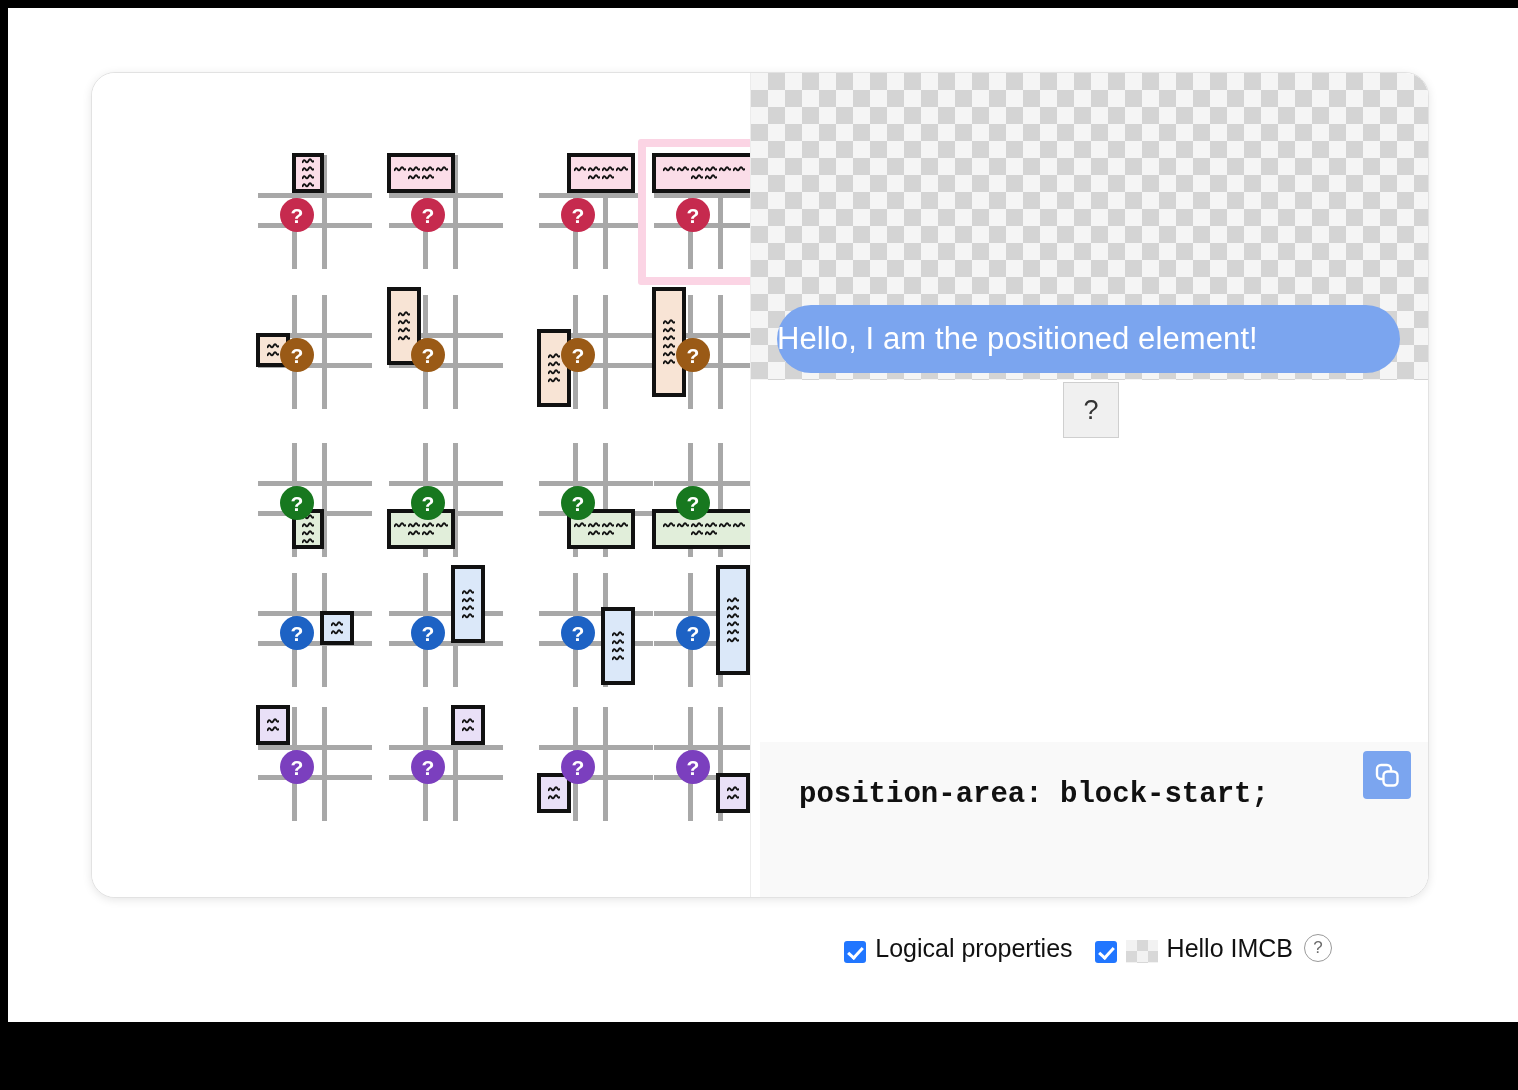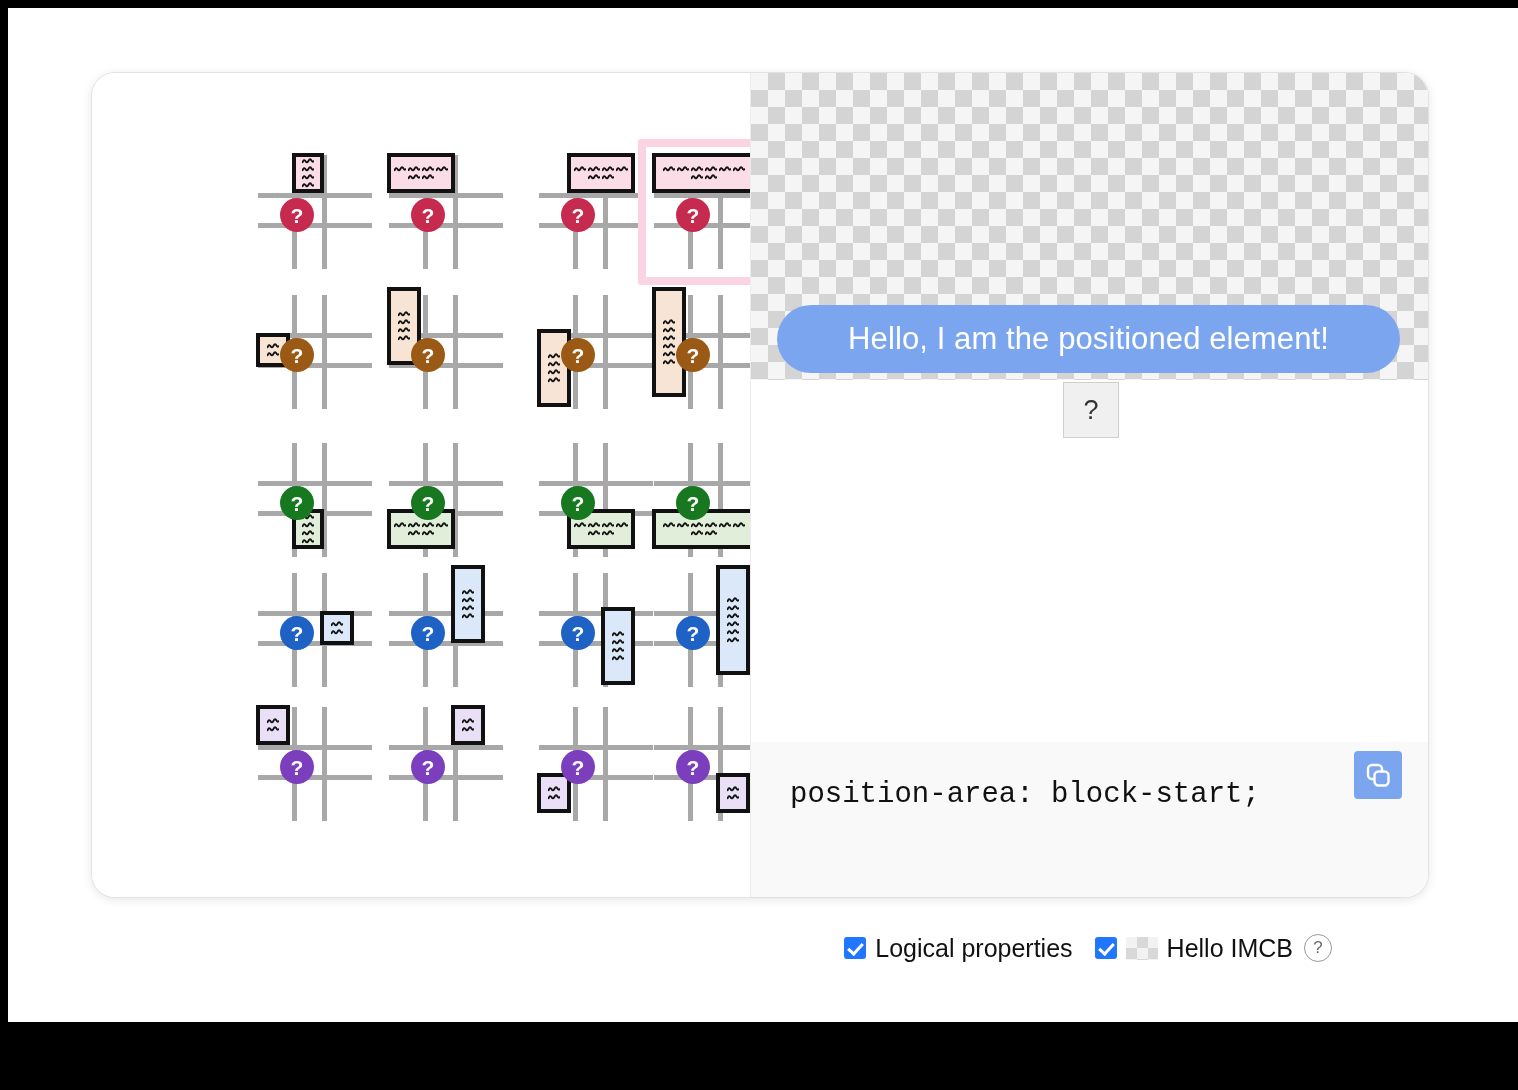--- a/index.html
+++ b/index.html
@@ -59,53 +59,54 @@
     background-color:#f5f5f5;
     background-image:
       linear-gradient(45deg,#d4d4d4 25%,transparent 25%,transparent 75%,#d4d4d4 75%),
       linear-gradient(45deg,#d4d4d4 25%,transparent 25%,transparent 75%,#d4d4d4 75%);
     background-size:34px 34px;
     background-position:0 0,17px 17px;
   }
   #tooltip{
     position:absolute;left:26px;top:232px;width:623px;height:68px;
     background:#7ba5ef;border-radius:34px;
-    display:flex;align-items:center;justify-content:center;
+    display:flex;align-items:center;justify-content:flex-start;
     color:#fff;font-size:31px;letter-spacing:.1px;
     font-family:"Liberation Sans",sans-serif;
   }
   #anchor-box{
     position:absolute;left:312px;top:309px;width:54px;height:54px;
     background:#f0f0f0;border:1px solid #cfcfcf;
     display:flex;align-items:center;justify-content:center;
     font-size:27px;color:#333;font-family:"Liberation Sans",sans-serif;
   }
   #code-panel{
-    position:absolute;left:0;bottom:0;width:677px;height:155px;
+    position:absolute;left:9px;bottom:0;width:677px;height:155px;
     background:#f9f9f9;
+    font-weight:bold;
   }
   #code-text{
     position:absolute;left:39px;top:36px;
     font-family:"Liberation Mono","DejaVu Sans Mono",monospace;
     font-size:29px;color:#111;white-space:pre;letter-spacing:0px;
   }
   #copy-btn{
     position:absolute;right:26px;top:9px;width:48px;height:48px;
     background:#7ba5ef;border-radius:4px;
     display:flex;align-items:center;justify-content:center;cursor:pointer;
   }
 
   
   #controls{
     position:absolute;left:0;top:925px;width:1427px;height:46px;
     display:flex;align-items:center;justify-content:flex-end;
     padding-right:95px;box-sizing:border-box;gap:0px;
     font-size:25px;color:#111;
   }
-  .ctrl{display:flex;align-items:center;gap:9px;}
+  .ctrl{display:flex;align-items:flex-end;gap:9px;}
   .cbx{width:22px;height:22px;border-radius:3px;background:#2176ff;
        position:relative;flex:0 0 auto;cursor:pointer;}
   .cbx:after{content:"";position:absolute;left:7px;top:3px;width:6px;height:12px;
        border:solid #fff;border-width:0 3px 3px 0;transform:rotate(42deg);}
   .swatch{width:32px;height:23px;flex:0 0 auto;
       background-color:#f2f2f2;
       background-image:
         linear-gradient(45deg,#d8d8d8 25%,transparent 25%,transparent 75%,#d8d8d8 75%),
         linear-gradient(45deg,#d8d8d8 25%,transparent 25%,transparent 75%,#d8d8d8 75%);
       background-size:22px 22px;background-position:0 0,11px 11px;}

